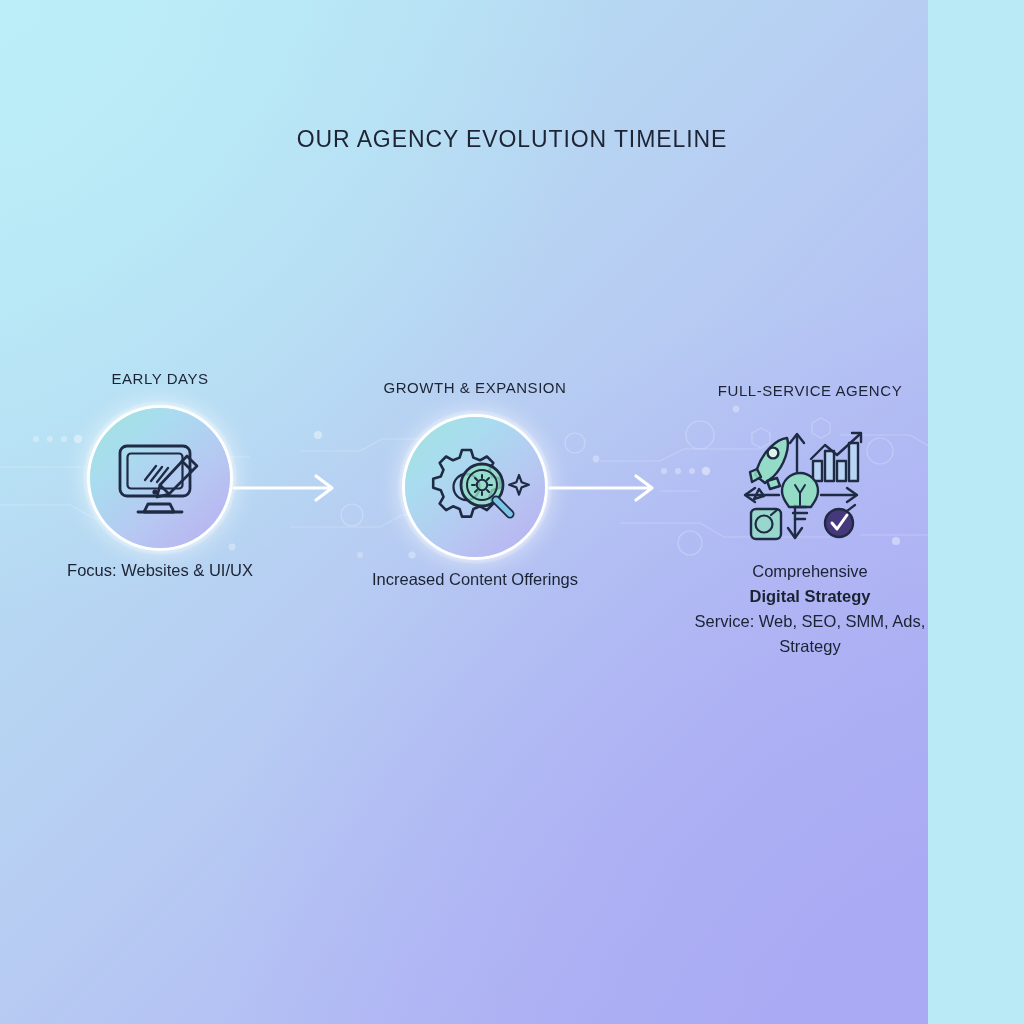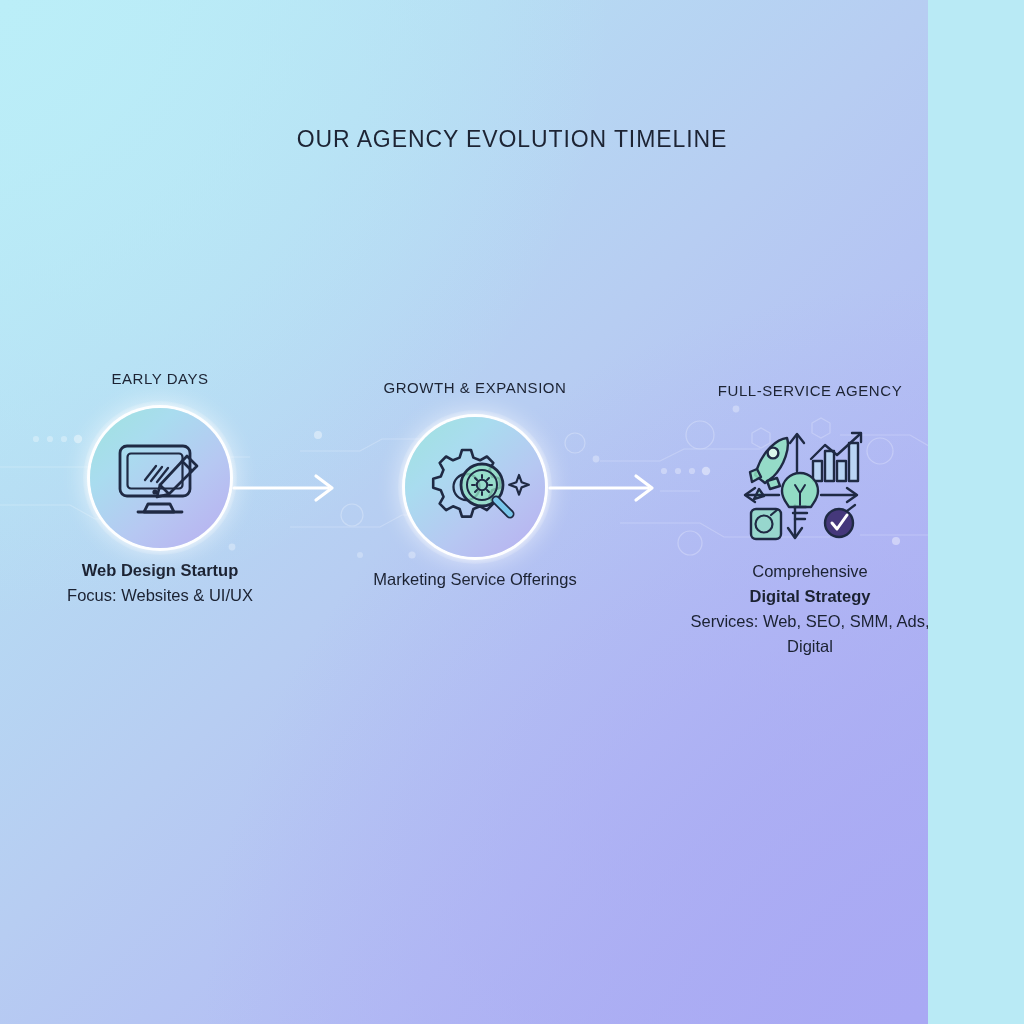--- a/index.html
+++ b/index.html
@@ -169,21 +169,20 @@
           </g>
           <g stroke-width="2.7">
             <path d="M97 48 l10 10 -28 28 -12 3 3 -12z"></path>
             <path d="M92 53 l10 10"></path>
             <path d="M70 77 l9 9"></path>
           </g>
         </svg>
       </div>
     </div>
     <div class="caption">
-      <div class="cap-line bold">Web Design Startup</div>
       <div class="cap-line">Focus: Websites &amp; UI/UX</div>
     </div>
   </div>
 
   <svg class="connector" style="left:232px; top:466px; width:110px; height:44px;" viewBox="0 0 110 44" fill="none">
     <path d="M2 22 H96" stroke="#ffffff" stroke-width="3.2" stroke-linecap="round"></path>
     <path d="M84 10 L100 22 L84 34" stroke="#ffffff" stroke-width="3.2" stroke-linecap="round" stroke-linejoin="round" fill="none"></path>
   </svg>
 
   <div class="step" style="left:345px; top:379px; width:260px;">
@@ -200,21 +199,21 @@
             <circle cx="0" cy="0" r="5.2"></circle>
             <path d="M0 -10 V-7M0 7 V10M-10 0 H-7M7 0 H10M-7 -7 l2 2M7 7 l-2 -2M-7 7 l2 -2M7 -7 l-2 2"></path>
           </g>
           <path d="M91 83 L105 97" stroke="#1f2a44" stroke-width="9" stroke-linecap="round"></path>
           <path d="M91 83 L105 97" stroke="#79c6ea" stroke-width="5.4" stroke-linecap="round"></path>
           <path d="M114 58 l2.6 7.2 7.2 2.6 -7.2 2.6 -2.6 7.2 -2.6-7.2 -7.2-2.6 7.2-2.6z" stroke-width="2.2" fill="none"></path>
         </svg>
       </div>
     </div>
     <div class="caption">
-      <div class="cap-line">Marketing Service Offerings</div>
+      <div class="cap-line">Increased Content Offerings</div>
     </div>
   </div>
 
   <svg class="connector" style="left:548px; top:466px; width:115px; height:44px;" viewBox="0 0 115 44" fill="none">
     <path d="M2 22 H100" stroke="#ffffff" stroke-width="3.2" stroke-linecap="round"></path>
     <path d="M88 10 L104 22 L88 34" stroke="#ffffff" stroke-width="3.2" stroke-linecap="round" stroke-linejoin="round" fill="none"></path>
   </svg>
 
   <div class="step" style="left:675px; top:370px; width:270px;margin-top:12px;">
     <div class="step-label">FULL-SERVICE AGENCY</div>
@@ -265,21 +264,21 @@
         <g>
           <circle cx="104" cy="96" r="14" fill="#3a2a6e" fill-opacity=".9" stroke="#1f2a44"></circle>
           <path d="M97 96 l5 6 10-14" stroke="#ffffff" stroke-width="3"></path>
           <path d="M112 84 l8-6" stroke-width="2.2"></path>
         </g>
       </svg>
     </div>
     <div class="caption">
       <div class="cap-line">Comprehensive</div>
       <div class="cap-line bold">Digital Strategy</div>
-      <div class="cap-line wrap" style="padding:0 8px;">Services: Web, SEO, SMM, Ads, Digital</div>
+      <div class="cap-line wrap" style="padding:0 8px;">Service: Web, SEO, SMM, Ads, Strategy</div>
     </div>
   </div>
 
   <svg class="edge-chevrons" style="left:930px; top:452px; width:80px; height:72px;" viewBox="0 0 80 72" fill="none">
     <path d="M6 6 L34 36 L6 66 L6 46 L16 36 L6 26 Z" fill="#ffffff" fill-opacity=".45"></path>
     <path d="M34 4 L66 36 L34 68 L34 46 L46 36 L34 26 Z" fill="#ffffff" fill-opacity=".95"></path>
   </svg>
 
 </div>
 

